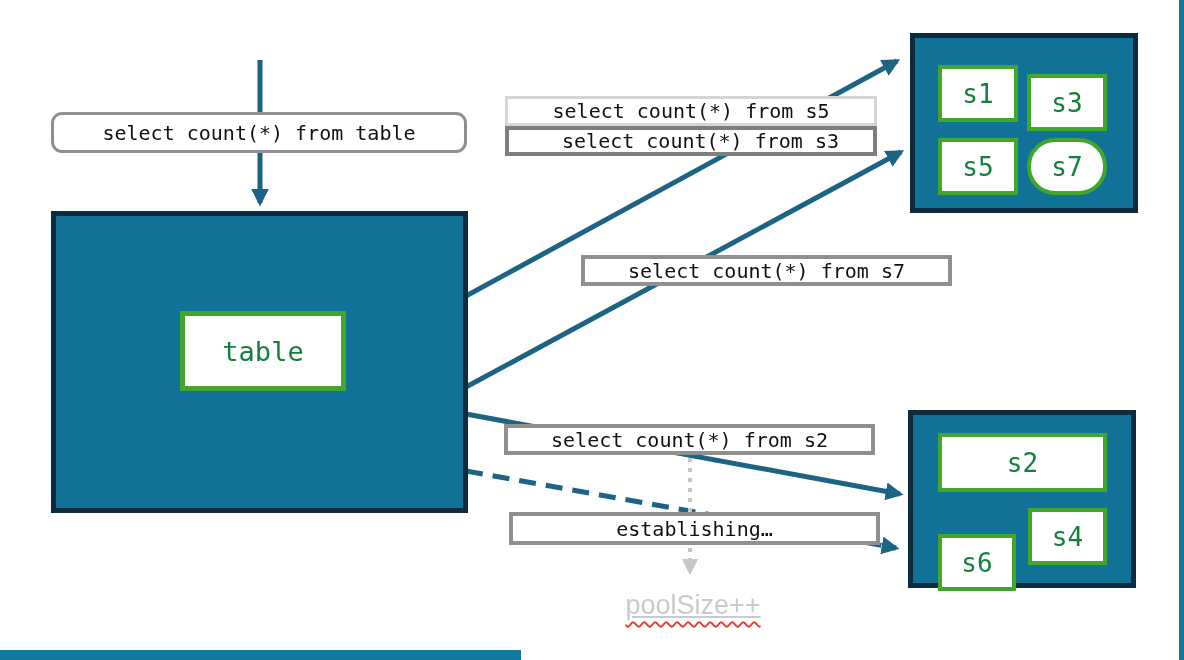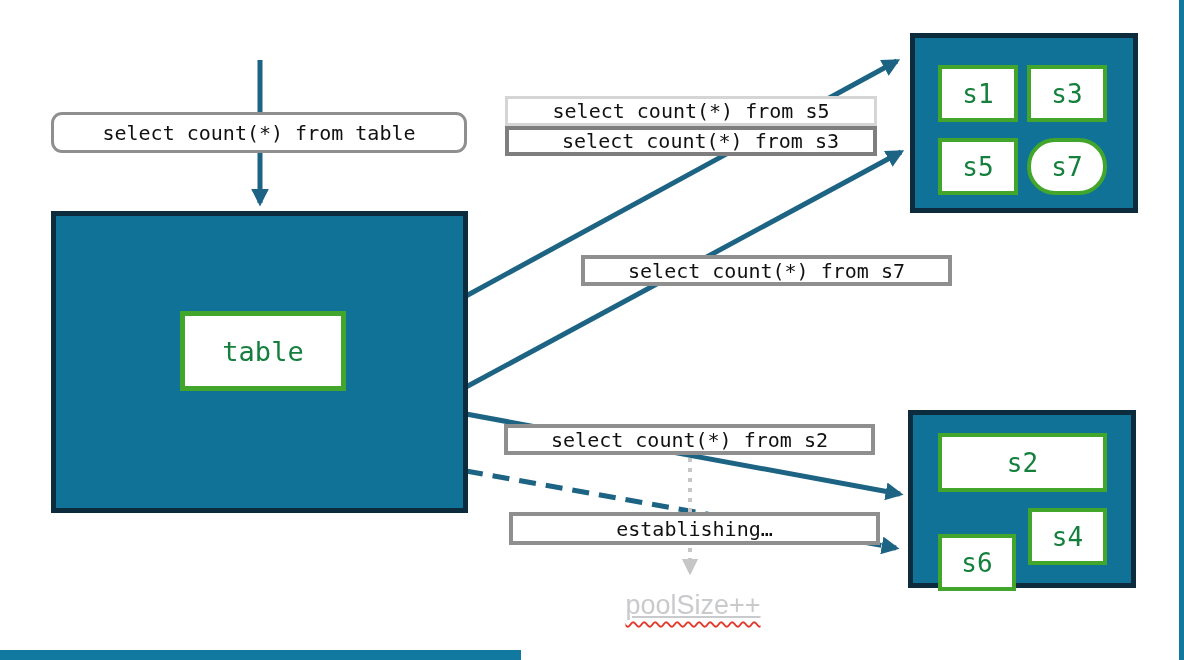--- a/index.html
+++ b/index.html
@@ -60,21 +60,21 @@
 <div class="big-box" style="left:51px;top:211px;width:417px;height:302px;">
   <div class="node table-node" style="left:124px;top:95px;width:166px;height:80px;text-align:center;">
     <span>table</span>
   </div>
 </div>
 
 <div class="big-box" style="left:910px;top:33px;width:228px;height:180px;">
   <div class="node" style="left:23px;top:27px;width:80px;height:57px;">
     <span>s1</span>
   </div>
-  <div class="node" style="left:112px;top:27px;width:80px;height:57px;justify-content:center;">
+  <div class="node" style="left:112px;top:36px;width:80px;height:57px;justify-content:center;">
     <span>s3</span>
   </div>
   <div class="node" style="left:23px;top:100px;width:80px;height:57px;">
     <span>s5</span>
   </div>
   <div class="node" style="left:112px;top:100px;width:80px;height:57px;border-radius:28px;">
     <span>s7</span>
   </div>
 </div>
 

